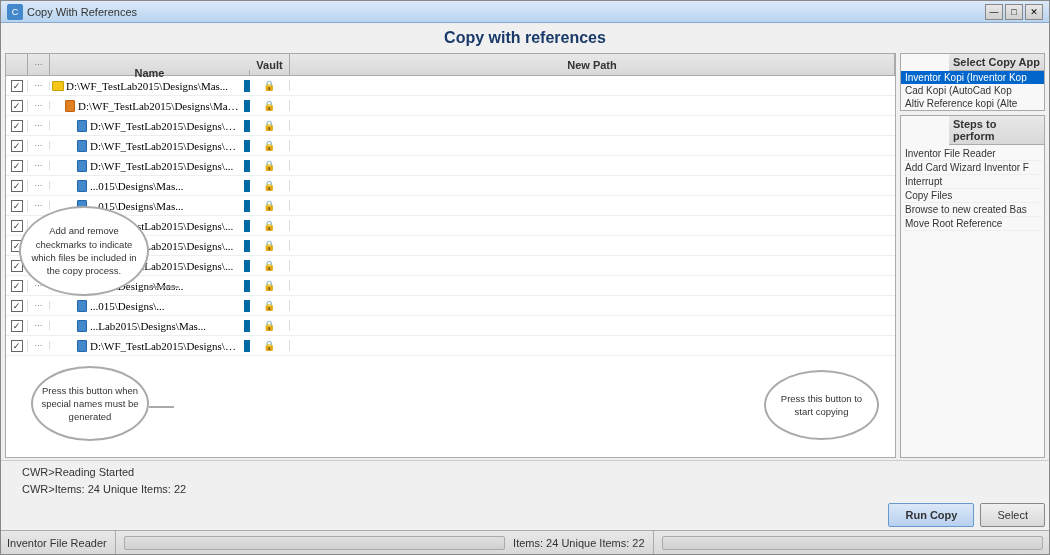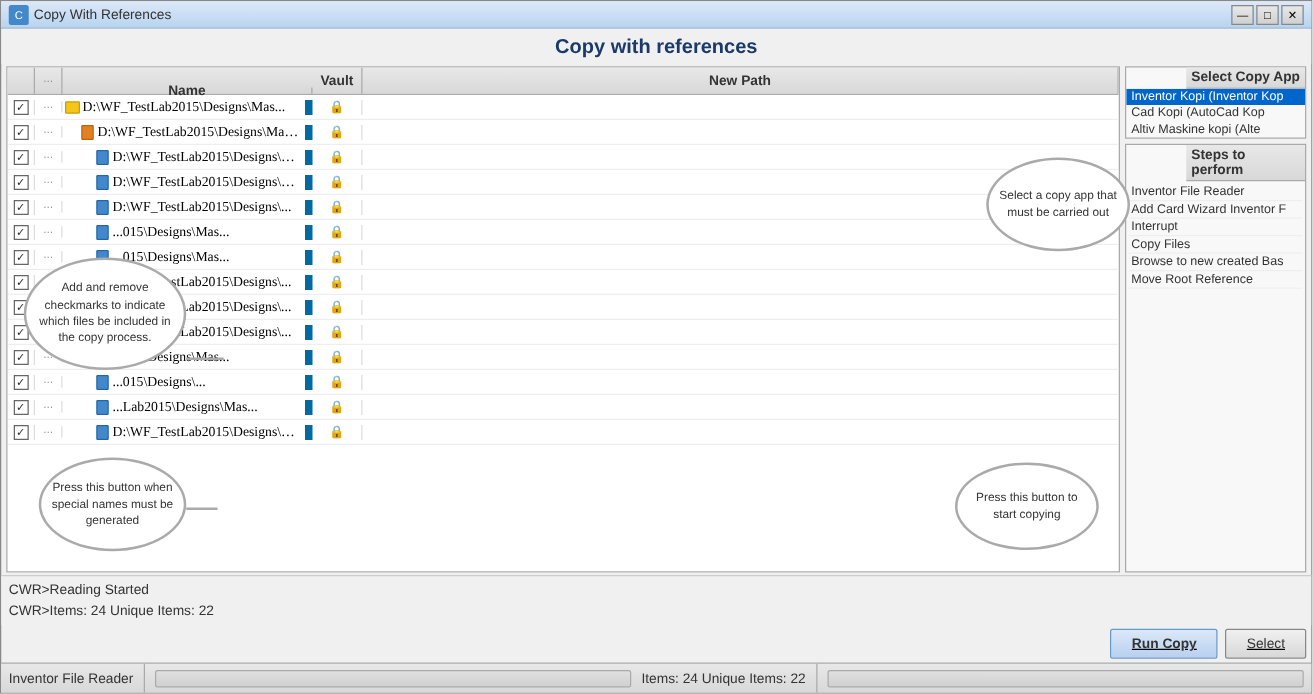--- a/index.html
+++ b/index.html
@@ -273,37 +273,36 @@
       list-style: none;
       padding: 2px;
     }
     .step-item {
       padding: 1px 2px;
       font-size: 10px;
       color: #333;
       border-bottom: 1px solid #eee;
     }
     .bottom-area {
-      padding: 3px 6px;
+      padding: 3px 21px;
       background: #f0f0f0;
       border-top: 1px solid #ccc;
       flex-shrink: 0;
     }
     .log-text {
       font-size: 11px;
       color: #333;
       line-height: 1.5;
     }
     .action-row {
       display: flex;
       justify-content: flex-end;
       padding: 3px 4px;
       gap: 6px;
       flex-shrink: 0;
-      text-decoration: underline;
     }
     .action-btn {
       height: 24px;
       padding: 0 16px;
       background: linear-gradient(to bottom, #f0f0f0, #d8d8d8);
       border: 1px solid #888;
       border-radius: 2px;
       font-size: 11px;
       cursor: pointer;
       color: #333;
@@ -625,21 +624,21 @@
     </div>
 
     <div class="right-panel">
 
       <div class="select-copy-section">
         <div class="section-label">Select Copy App</div>
         <ul class="dropdown-list" id="copy-app-list">
 
         <li class="dropdown-item selected">Inventor Kopi (Inventor Kop</li>
             <li class="dropdown-item">Cad Kopi (AutoCad Kop</li>
-            <li class="dropdown-item">Altiv Maskine kopi (Alte</li>
+            <li class="dropdown-item">Altiv Reference kopi (Alte</li>
           </ul>
       </div>
 
       <div class="steps-section">
         <div class="section-label">Steps to perform</div>
         <ul class="steps-list" id="steps-list">
 
         <li class="step-item">Inventor File Reader</li>
             <li class="step-item">Add Card Wizard Inventor F</li>
             <li class="step-item">Interrupt</li>
@@ -655,23 +654,20 @@
     </div>
 
     <div style="position:absolute; left:148px; top:235px; width:30px; height:2px; background:#aaa; z-index:9;"></div>
 
     <div style="position:absolute; left:30px; top:315px; width:118px; height:75px; background:white; border:2px solid #aaa; border-radius:50%; display:flex; align-items:center; justify-content:center; padding:8px; text-align:center; font-size:9.5px; color:#333; line-height:1.4; z-index:10;">
       <span>Press this button when special names must be generated</span>
     </div>
 
     <div style="position:absolute; left:148px; top:355px; width:25px; height:2px; background:#aaa; z-index:9;"></div>
 
-    <div style="position:absolute; right:145px; top:75px; width:115px; height:75px; background:white; border:2px solid #aaa; border-radius:50%; display:flex; align-items:center; justify-content:center; padding:8px; text-align:center; font-size:9.5px; color:#333; line-height:1.4; z-index:10;">
-      <span>Select a copy app that must be carried out</span>
-    </div>
 
     <div style="position:absolute; right:170px; bottom:20px; width:115px; height:70px; background:white; border:2px solid #aaa; border-radius:50%; display:flex; align-items:center; justify-content:center; padding:8px; text-align:center; font-size:9.5px; color:#333; line-height:1.4; z-index:10;">
       <span>Press this button to start copying</span>
     </div>
   </div>
 
   <div class="bottom-area">
     <div class="log-text">CWR&gt;Reading Started</div>
     <div class="log-text">CWR&gt;Items: 24 Unique Items: 22</div>
   </div>

